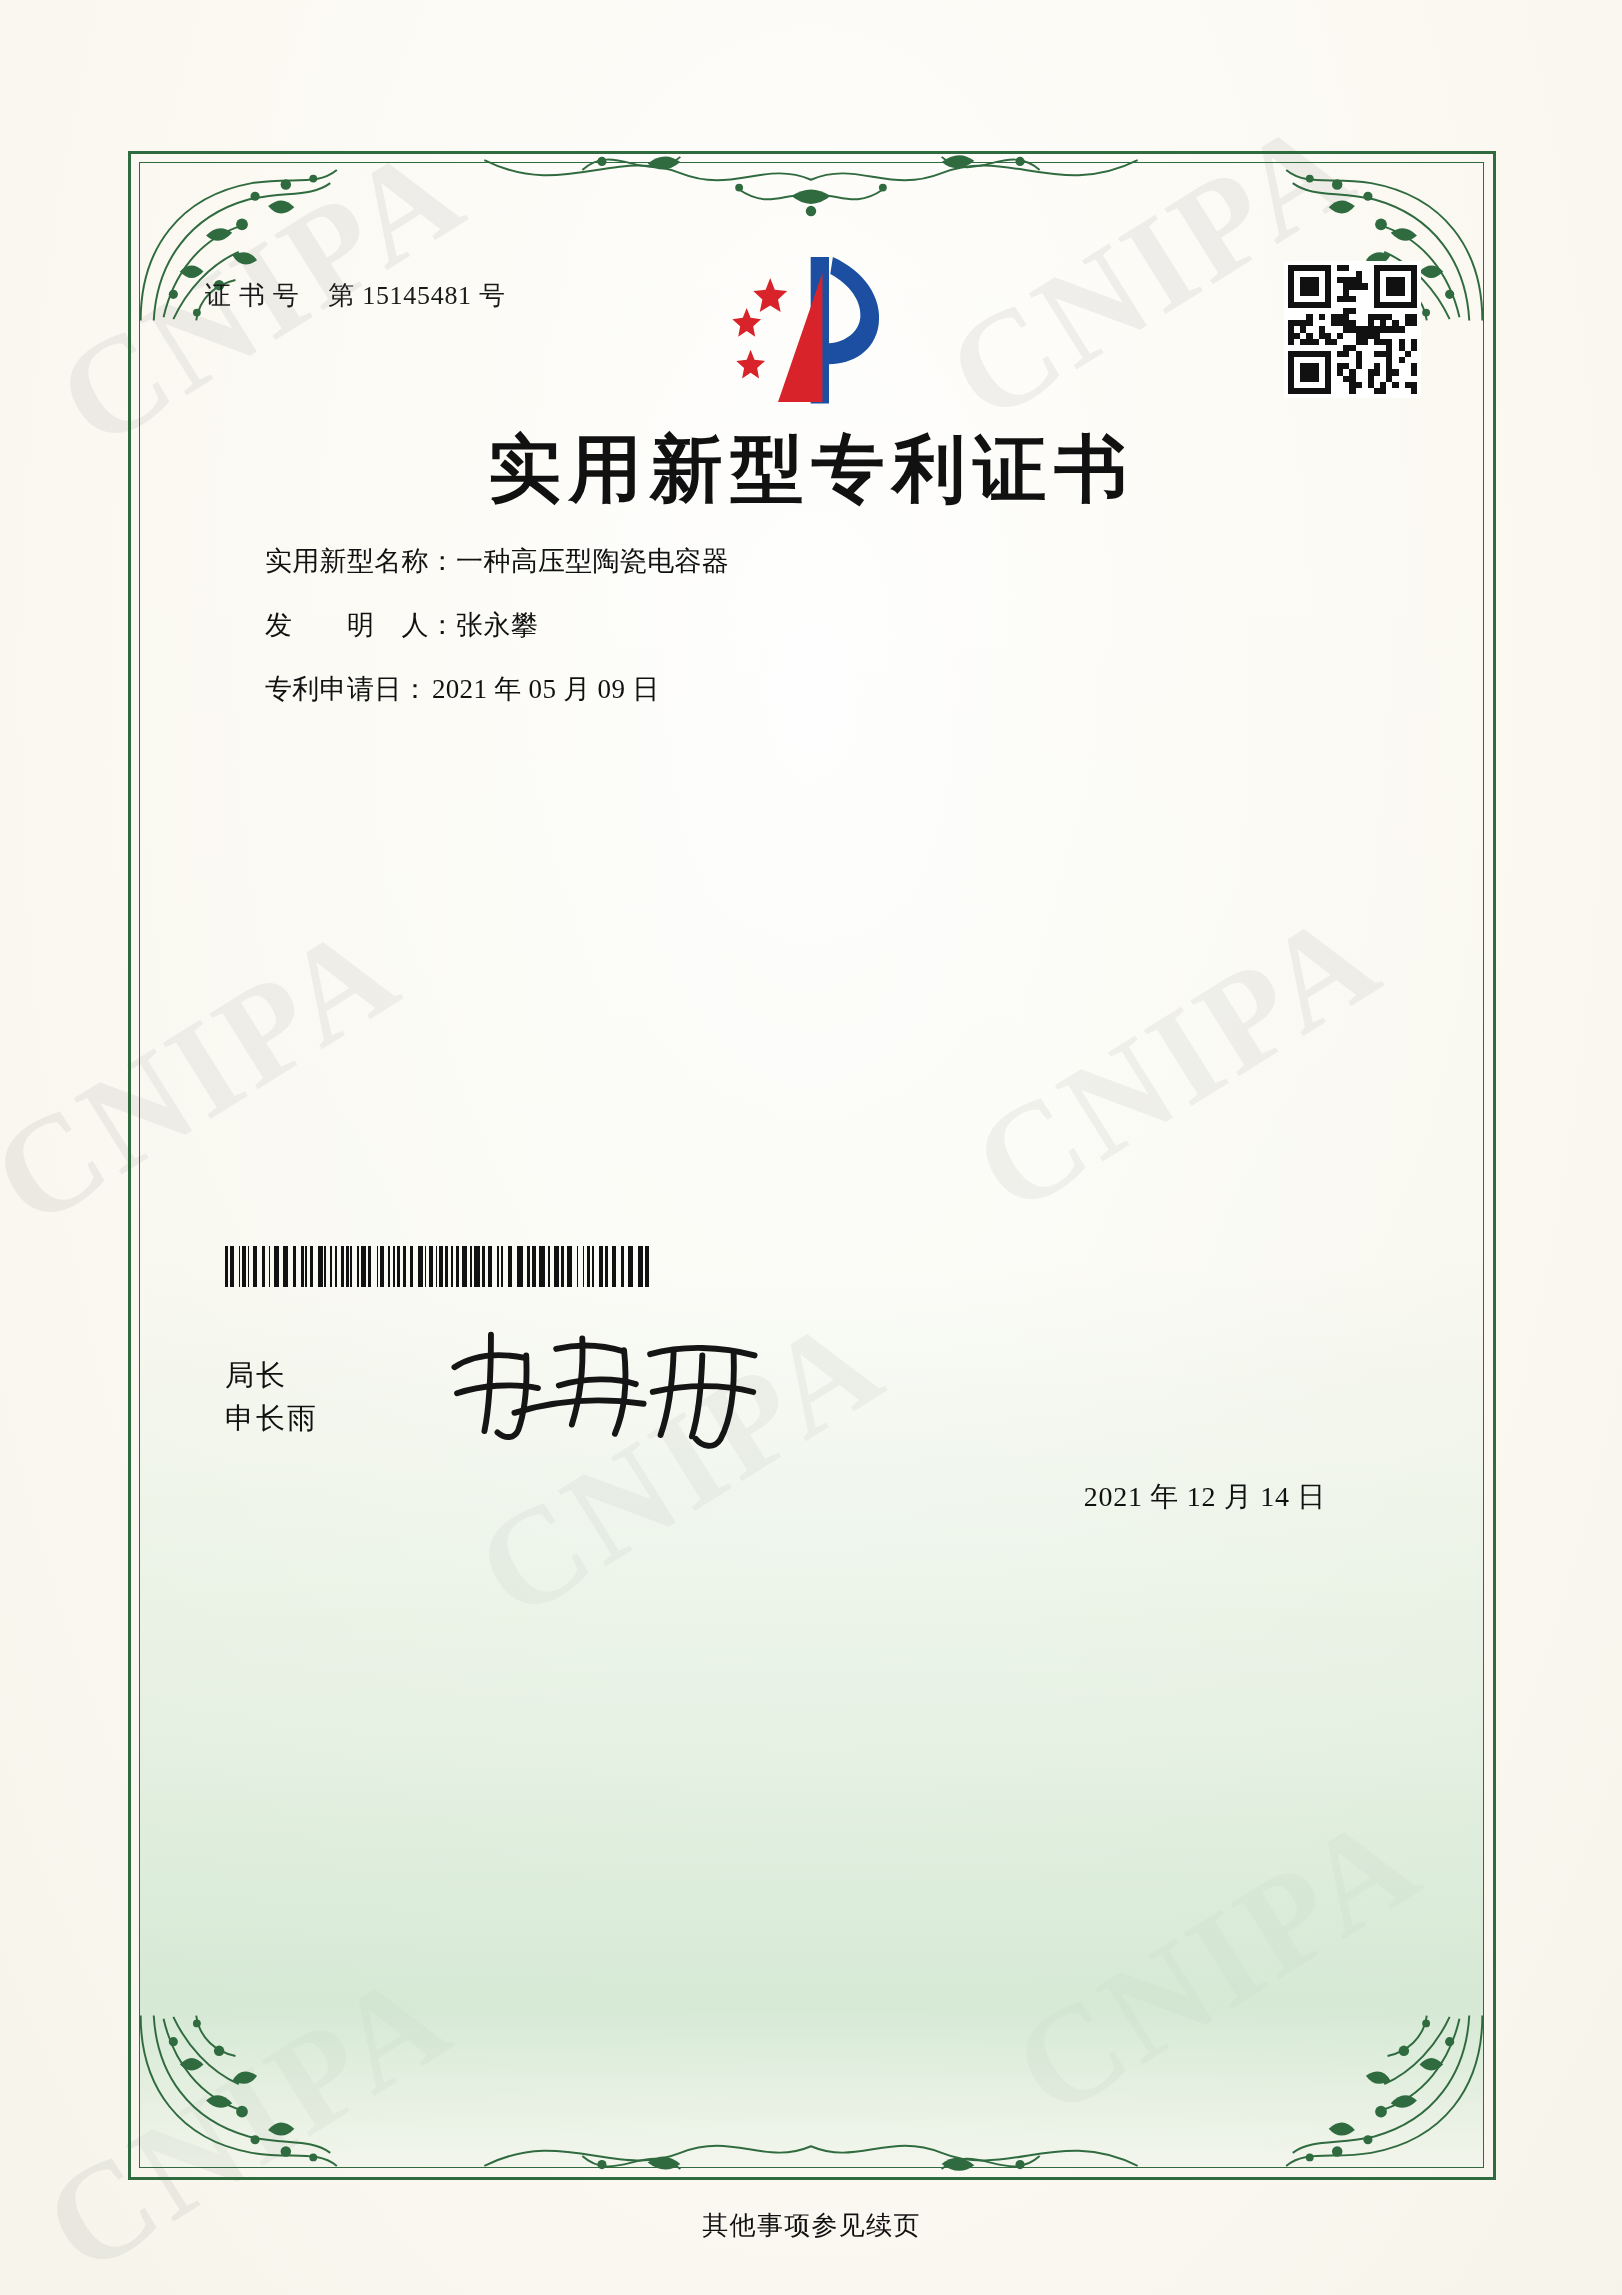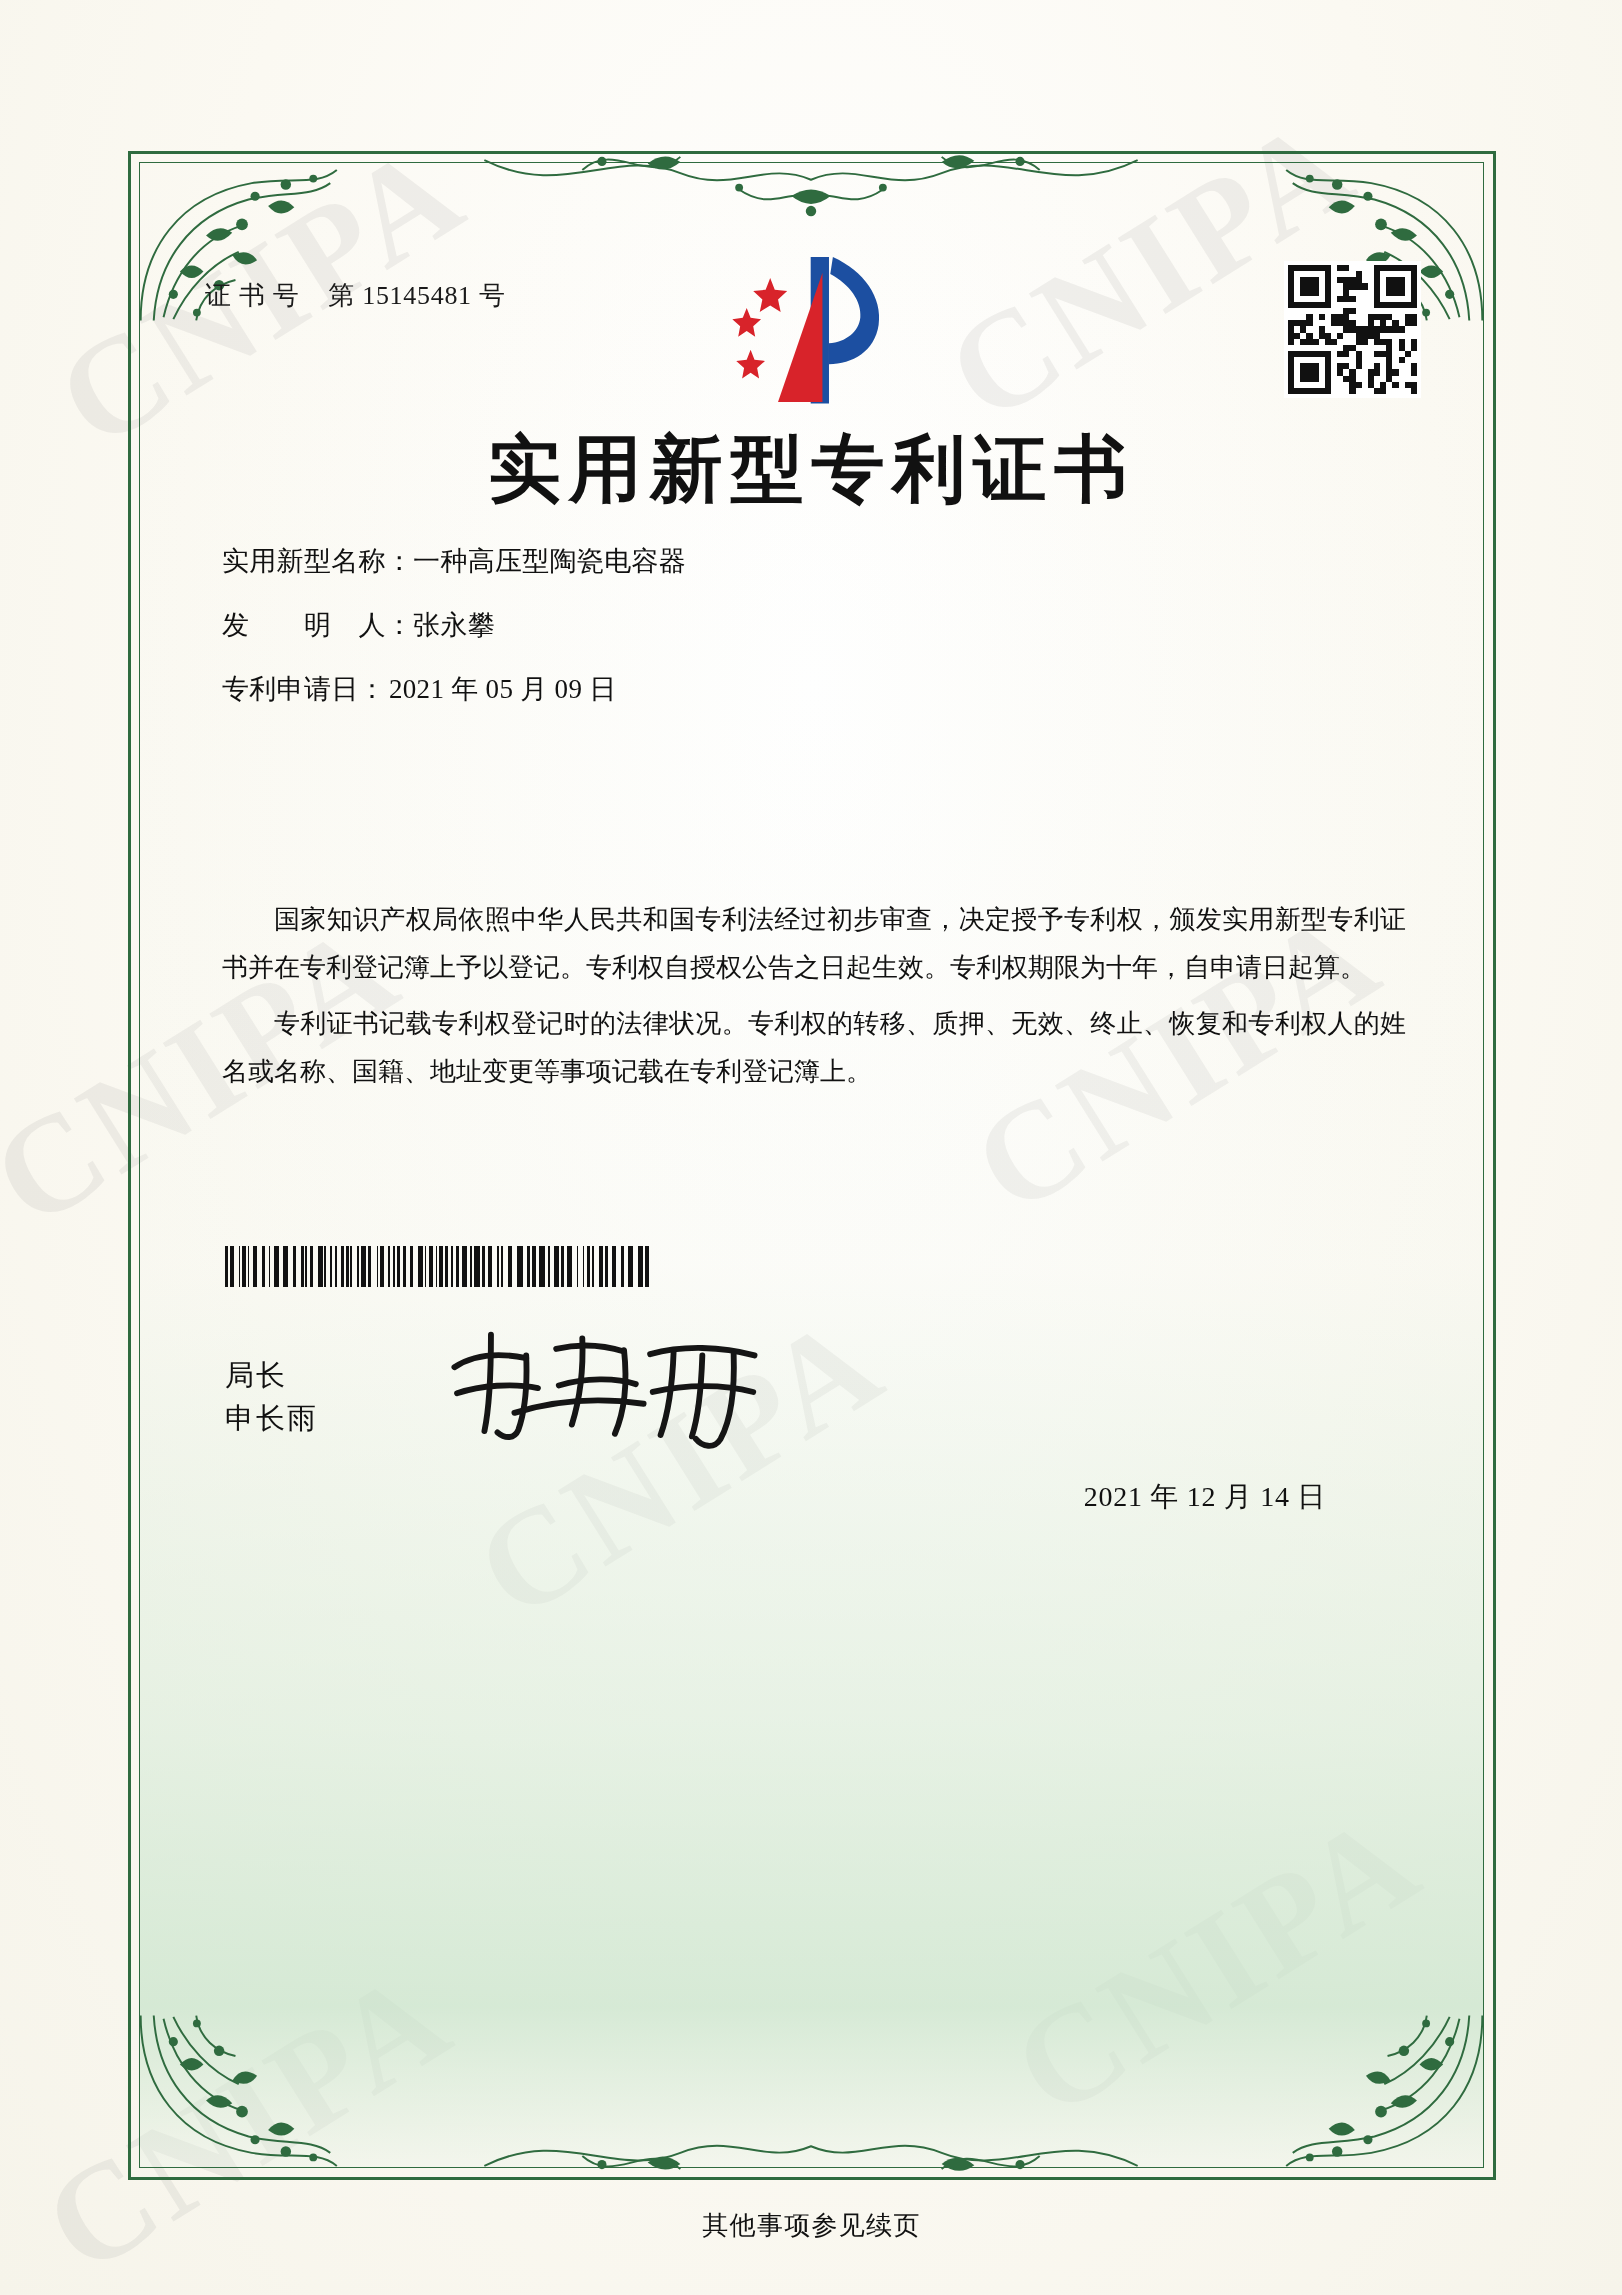--- a/index.html
+++ b/index.html
@@ -179,20 +179,21 @@
     left: 82px;
     top: 380px;
     width: 1178px;
   }
   .field-row {
     font-size: 27px;
     color: #111111;
     margin-bottom: 28px;
     white-space: nowrap;
     letter-spacing: 0.3px;
+    margin-left: 43px;
   }
   .lbl {
     display: inline-block;
     min-width: 167px;
   }
   .val { }
   .val.mono {
     font-family: "Liberation Mono", "DejaVu Sans Mono", monospace;
     letter-spacing: 0.7px;
     font-size: 25.5px;
@@ -916,24 +917,20 @@
         <span class="lbl">实用新型名称：</span><span class="val">一种高压型陶瓷电容器</span>
       </div>
       <div class="field-row">
         <span class="lbl">发　　明　人：</span><span class="val">张永攀</span>
       </div>
       <div class="field-row">
         <span class="lbl">专利申请日：</span><span class="val">2021 年 05 月 09 日</span>
       </div>
     </div>
 
-    <div class="paragraphs">
-      <p>国家知识产权局依照中华人民共和国专利法经过初步审查，决定授予专利权，颁发实用新型专利证书并在专利登记簿上予以登记。专利权自授权公告之日起生效。专利权期限为十年，自申请日起算。</p>
-      <p>专利证书记载专利权登记时的法律状况。专利权的转移、质押、无效、终止、恢复和专利权人的姓名或名称、国籍、地址变更等事项记载在专利登记簿上。</p>
-    </div>
 
     <div class="barcode" id="barcode">
         <i style="width: 3.3px;"></i>
         <i style="width: 1.3px; background: transparent;"></i>
         <i style="width: 4.6px;"></i>
         <i style="width: 4.6px; background: transparent;"></i>
         <i style="width: 1.3px;"></i>
         <i style="width: 2.6px; background: transparent;"></i>
         <i style="width: 3.9px;"></i>
         <i style="width: 1.3px; background: transparent;"></i>

